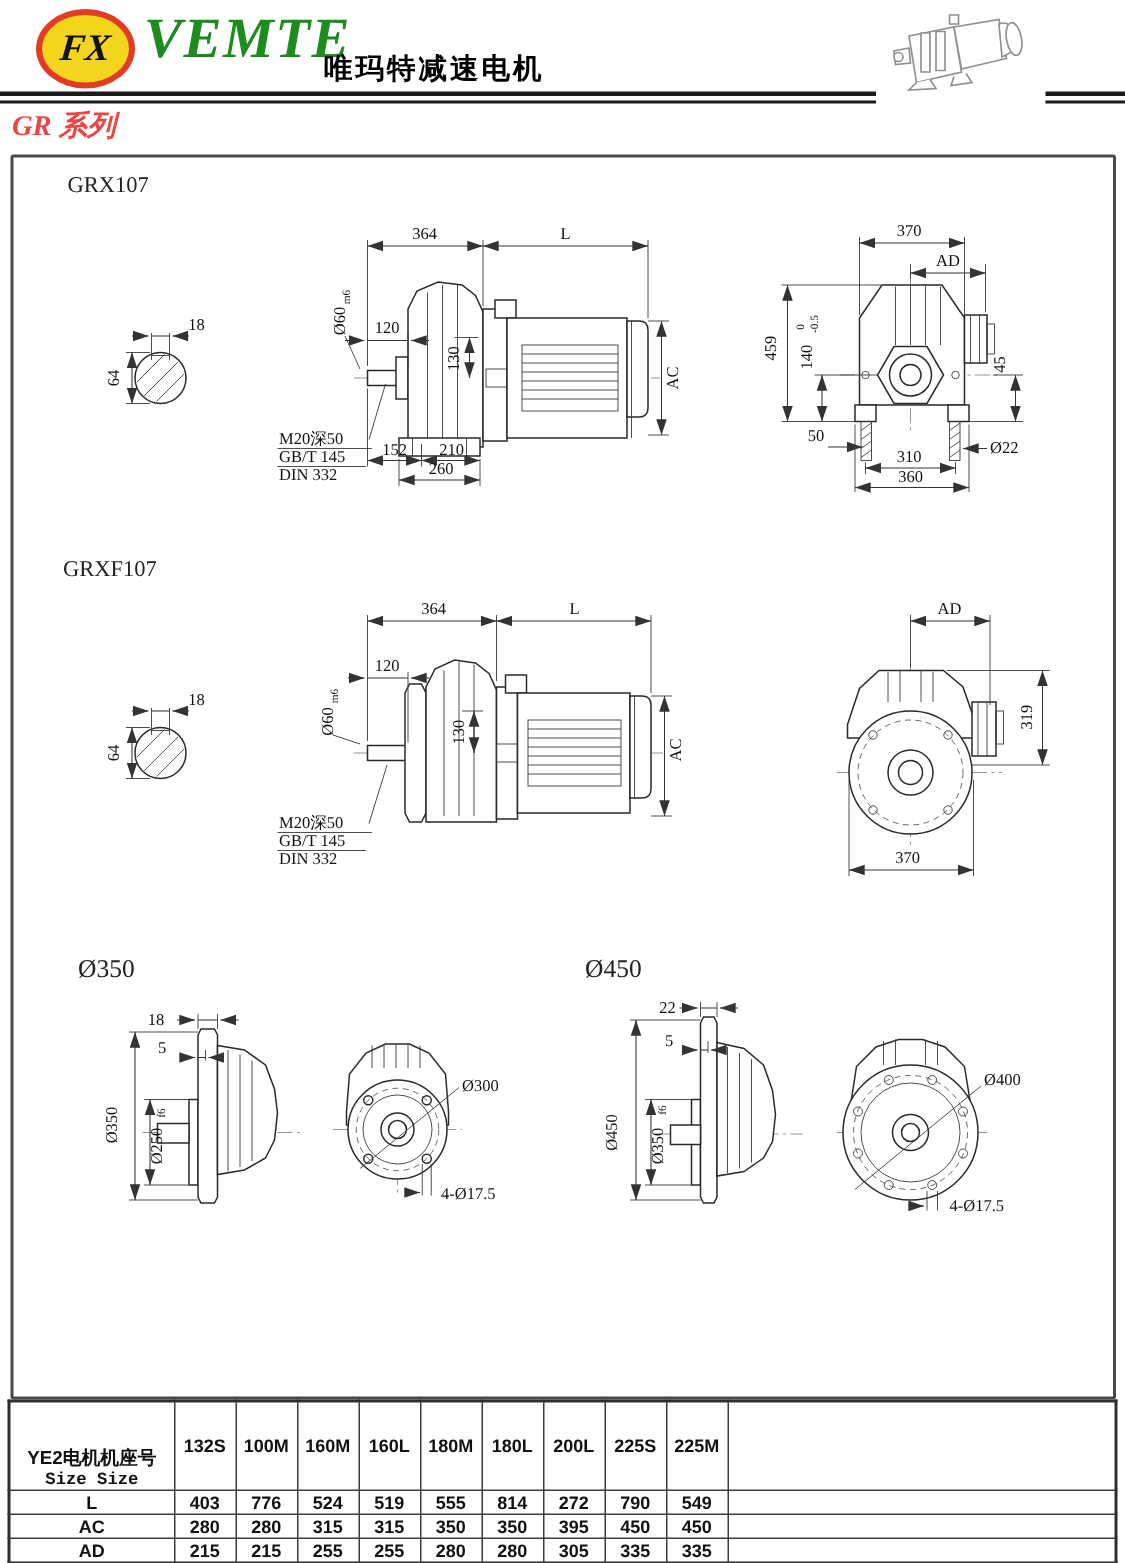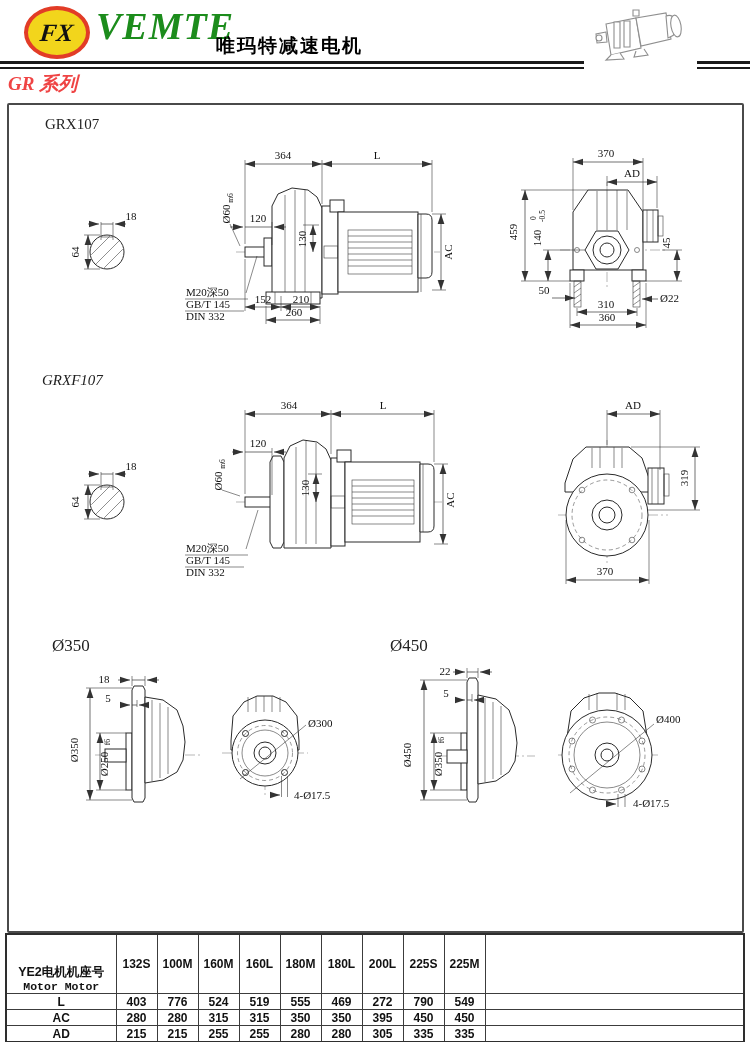--- a/index.html
+++ b/index.html
@@ -66,21 +66,21 @@
       <path d="M28,20 h6 v26 h-6 z M38,19 h6 v26 h-6 z"></path>
       <path d="M47,8 h6 v6 h-6 z"></path>
     </g>
   </svg>
 
   <div class="abs series">GR 系列</div>
 
   <div class="abs frame"></div>
 
   <div class="abs sect" style="left:45px;top:116px;text-align:right;">GRX107</div>
-  <div class="abs sect" style="left:42px;top:372px;font-style:italic;">GRXF107</div>
+  <div class="abs sect" style="left:42px;top:372px;">GRXF107</div>
   <div class="abs sect" style="left:52px;top:636px;font-size:17px;">Ø350</div>
   <div class="abs sect" style="left:390px;top:636px;font-size:17px;">Ø450</div>
 
   <svg class="draw" style="top:135px;" height="212" viewBox="0 135 750 212">
     <defs>
       <marker id="ar1" viewBox="0 0 10 8" markerWidth="11" markerHeight="9" refX="9.5" refY="4" orient="auto-start-reverse" markerUnits="userSpaceOnUse">
         <path d="M0,0.8 L9.5,4 L0,7.2 Z" fill="#333"></path>
       </marker>
       <clipPath id="c1">
           <circle cx="107" cy="252" r="16"></circle>
@@ -432,41 +432,41 @@
         <col style="width:41px">
         <col style="width:41px">
       <col style="width:41px">
         <col style="width:41px">
         <col>
     </colgroup>
     <tbody>
         <tr class="hd">
       <td>
         <div class="hd-cn">YE2电机机座号</div>
-        <div class="hd-en">Motor Motor</div>
+        <div class="hd-en">Size Size</div>
       </td>
       <td>132S</td>
       <td>100M</td>
       <td>160M</td>
       <td>160L</td>
       <td>180M</td>
       <td>180L</td>
       <td>200L</td>
       <td>225S</td>
       <td>225M</td>
       <td></td>
     </tr>
     <tr>
       <td class="lab">L</td>
       <td>403</td>
       <td>776</td>
       <td>524</td>
       <td>519</td>
       <td>555</td>
-      <td>469</td>
+      <td>814</td>
       <td>272</td>
       <td>790</td>
       <td>549</td>
       <td></td>
     </tr>
     <tr>
       <td class="lab">AC</td>
       <td>280</td>
       <td>280</td>
       <td>315</td>

